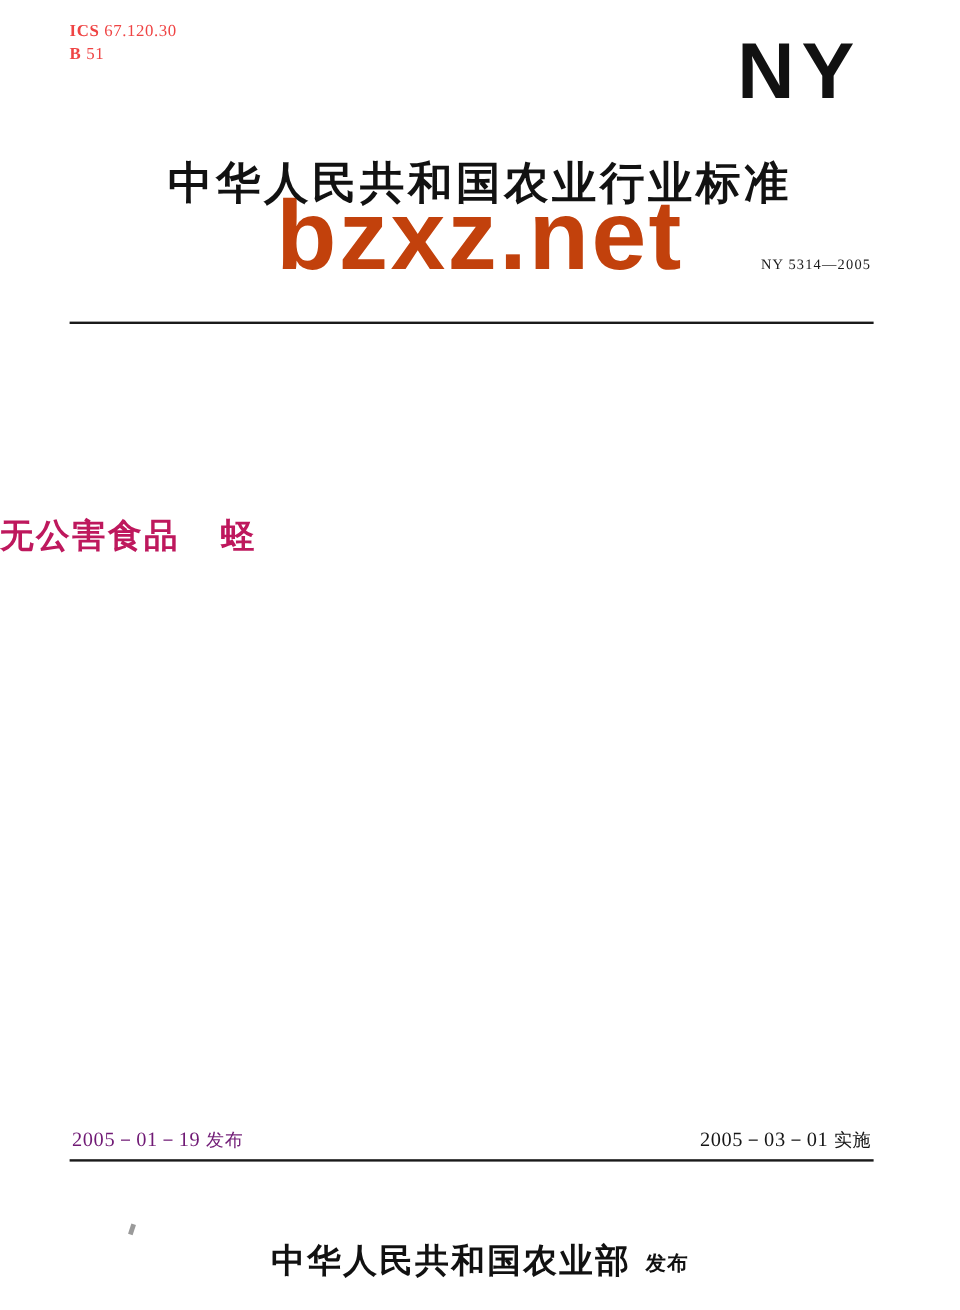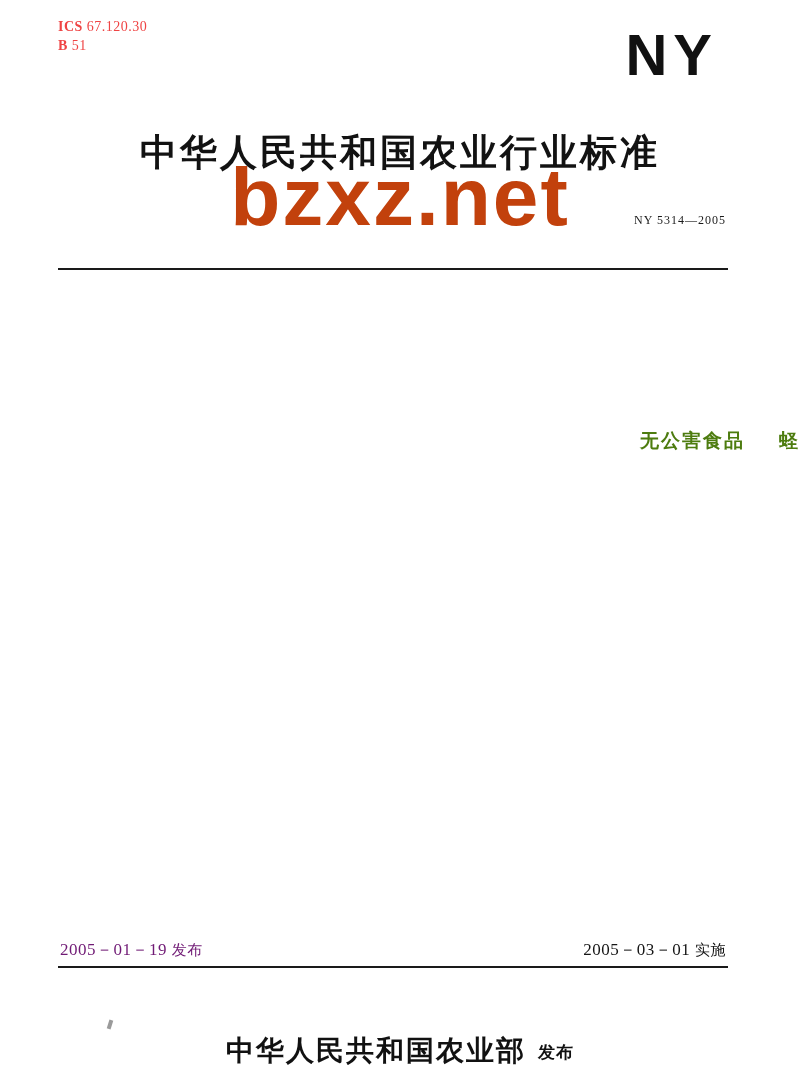--- a/index.html
+++ b/index.html
@@ -38,21 +38,21 @@
     font-weight: normal;
     font-size: 14px;
   }
 
   
   .ny-logo {
     position: absolute;
     right: 82px;
     top: 26px;
     font-family: "Liberation Sans", sans-serif;
-    font-size: 58px;
+    font-size: 66px;
     font-weight: bold;
     color: #111111;
     letter-spacing: 6px;
     line-height: 1;
   }
 
   
   .std-title {
     position: absolute;
     left: 0;
@@ -86,25 +86,25 @@
     height: 2px;
     background: #1a1a1a;
   }
 
   
   .doc-subject {
     position: absolute;
     left: 0;
     right: 0;
     top: 428px;
-    text-align: right;
+    text-align: left;
     font-family: "DejaVu Sans", sans-serif;
-    font-size: 19px;
-    font-weight: bold;
-    color: #4d7c0f;
+    font-size: 28px;
+    font-weight: bold;
+    color: #be185d;
     letter-spacing: 2px;
   }
   .doc-subject .gap {
     display: inline-block;
     width: 34px;
   }
 
   
   .watermark {
     position: absolute;

